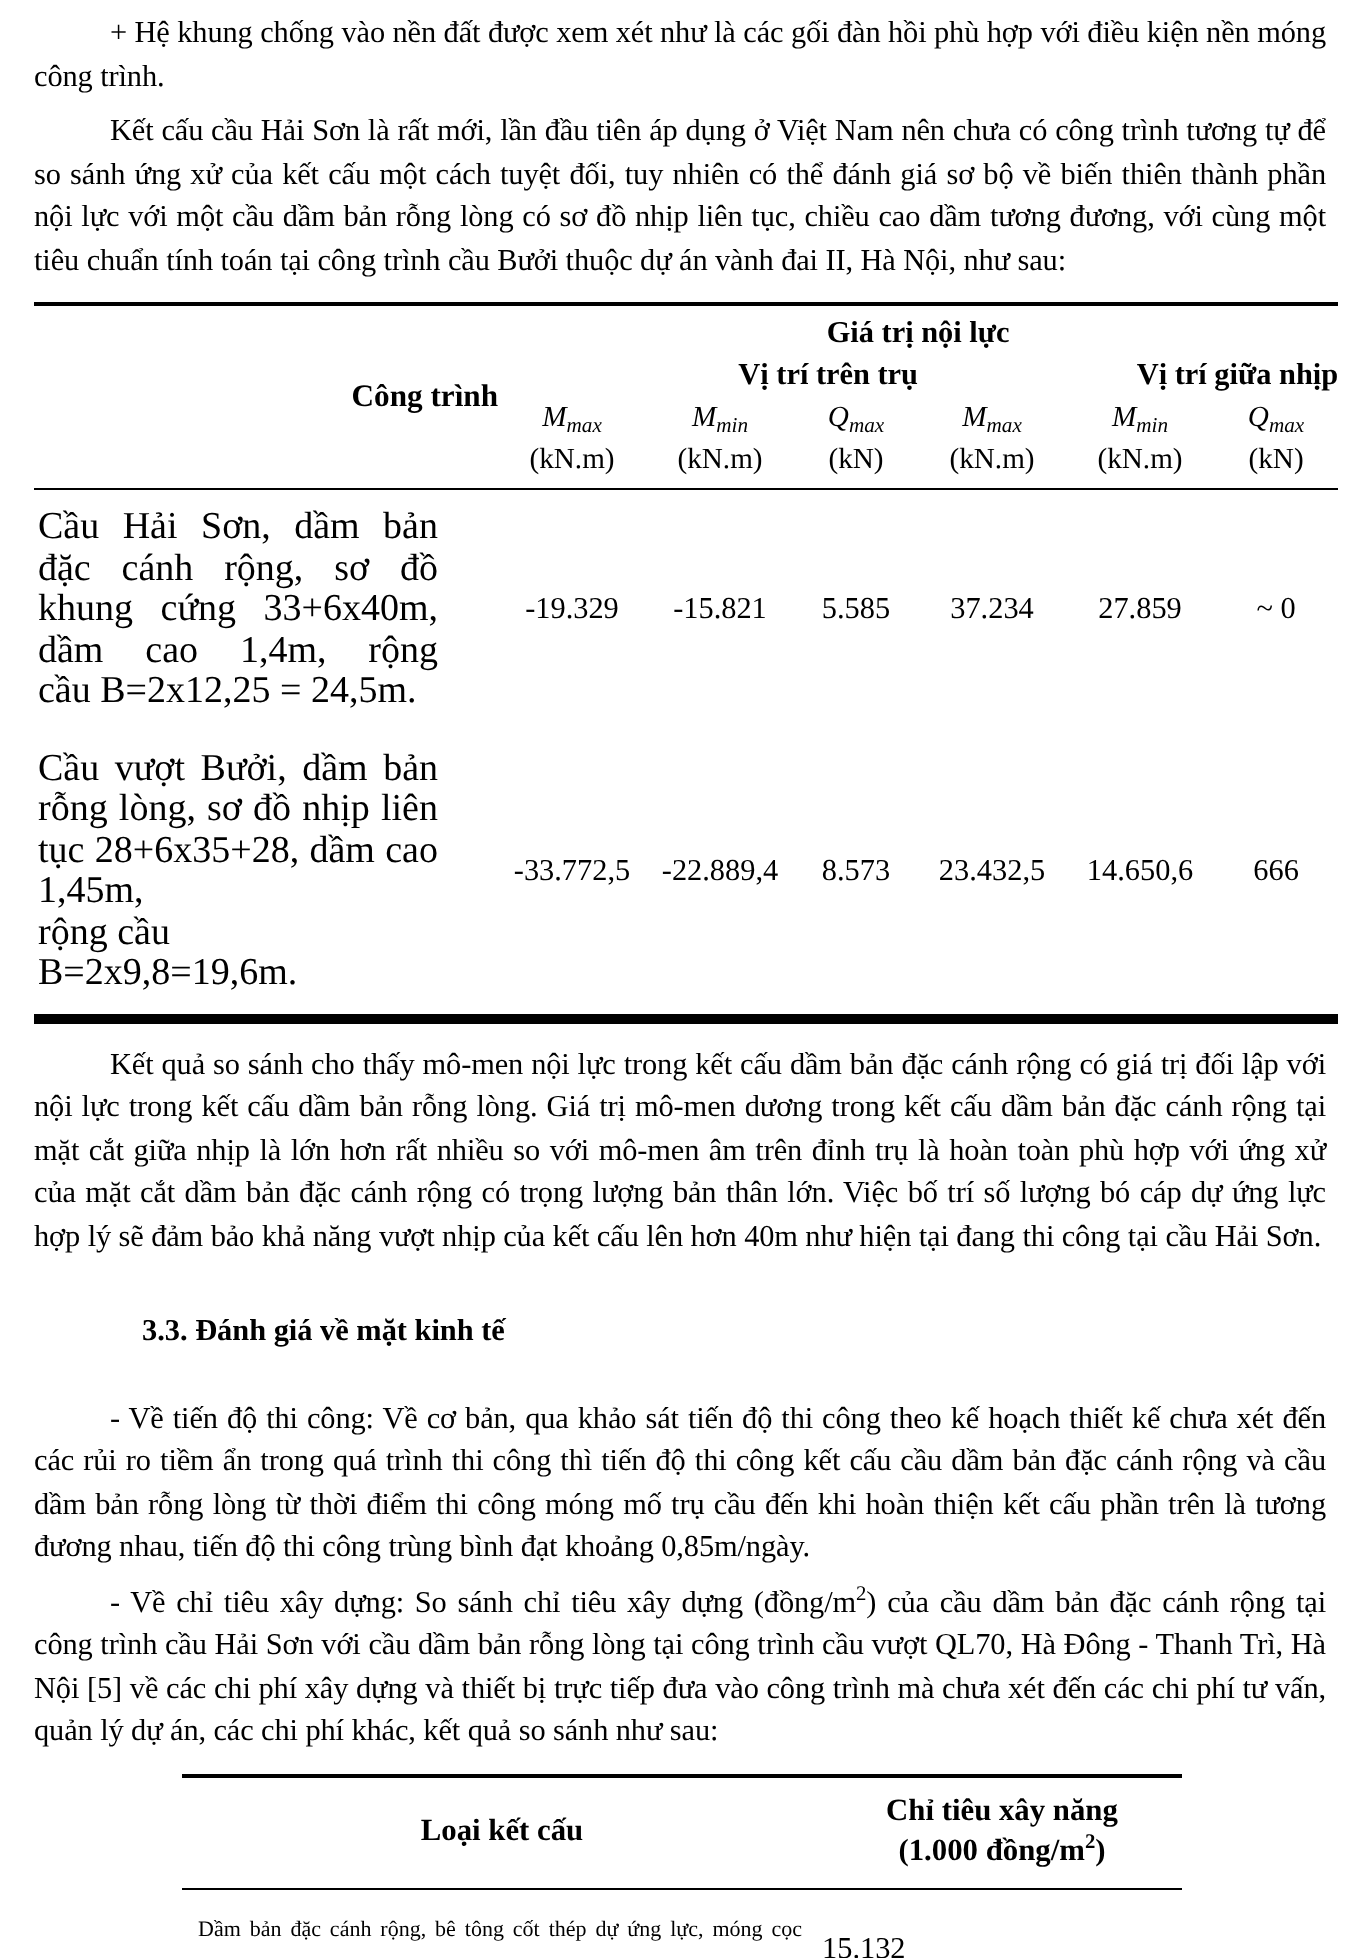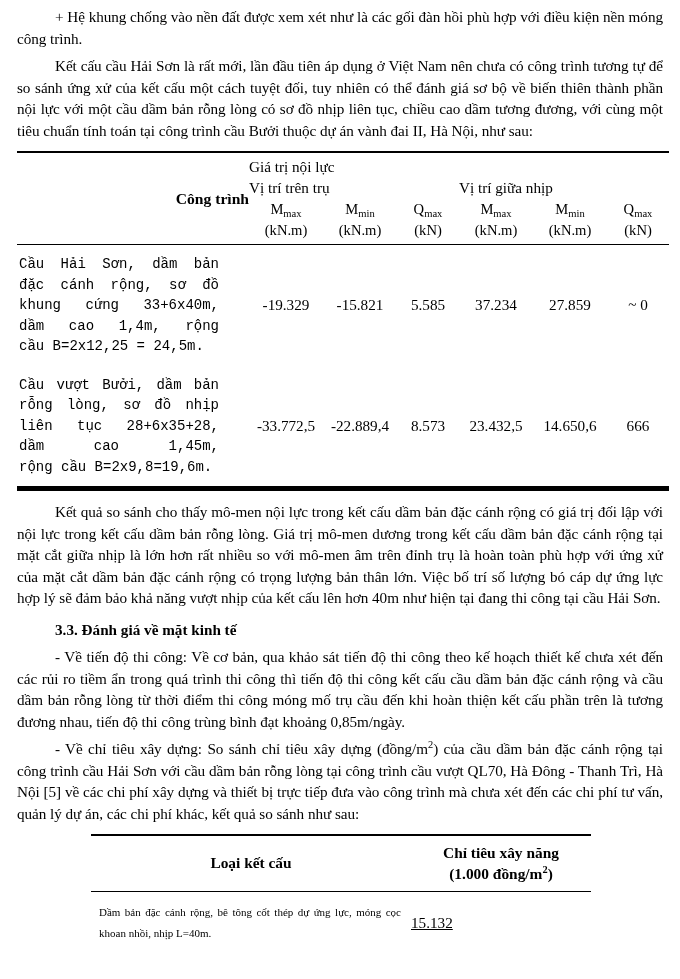--- a/index.html
+++ b/index.html
@@ -31,21 +31,21 @@
     text-indent: 38px;
     letter-spacing: -0.05px;
   }
   p.para.dash {
     text-indent: 38px;
   }
   .gap-sm { height: 6px; }
   .gap-md { height: 10px; }
 
   h3.heading {
-    margin: 0;
+    margin: 16px;
     font-size: 15.2px;
     line-height: 21.5px;
     font-weight: bold;
     text-indent: 38px;
   }
 
   
   table.tbl {
     border-collapse: collapse;
     width: 100%;
@@ -59,63 +59,62 @@
 
   .rule-top   { border-top: 2px solid #000; }
   .rule-mid   { border-bottom: 1.6px solid #000; }
   .rule-bot   { border-bottom: 5px solid #000000; }
 
   table.t1 th, table.t1 td {
     padding: 0;
     vertical-align: middle;
   }
   .hdr-group {
-    text-align: left;
-    font-weight: normal;
+    text-align: center;
+    font-weight: bold;
     font-size: 15.2px;
     padding-top: 4px !important;
     padding-bottom: 1px !important;
     margin-top: 47px;
   }
   .hdr-sub {
-    text-align: left;
-    font-weight: normal;
+    text-align: right;
+    font-weight: bold;
     font-size: 15.2px;
     padding-bottom: 2px !important;
   }
   .hdr-unit {
     text-align: center;
     font-weight: normal;
     font-size: 14.6px;
     line-height: 18.5px;
     padding-bottom: 5px !important;
   }
-  .hdr-unit .sym { display: block; }
+  .hdr-unit .sym { display: block; font-style: italic; }
   .hdr-unit .unit { display: block; }
   .hdr-unit .sub {
     font-size: 10.6px;
     vertical-align: baseline;
     position: relative;
     top: 3px;
   }
   .col-name-head {
     text-align: right;
     font-weight: bold;
     font-size: 15.6px;
     vertical-align: middle;
   }
   .cell-desc {
     text-align: justify;
     text-align-last: justify;
-    font-size: 14px;
+    font-size: 19px;
     line-height: 20.5px;
     padding: 9px 30px 9px 2px !important;
     vertical-align: middle;
     hyphens: none;
-    font-family: Liberation Mono, monospace;
   }
   .cell-desc .last { text-align-last: left; }
   .cell-num {
     text-align: center;
     font-size: 15.2px;
     vertical-align: middle;
   }
 
   
   .t2wrap {

